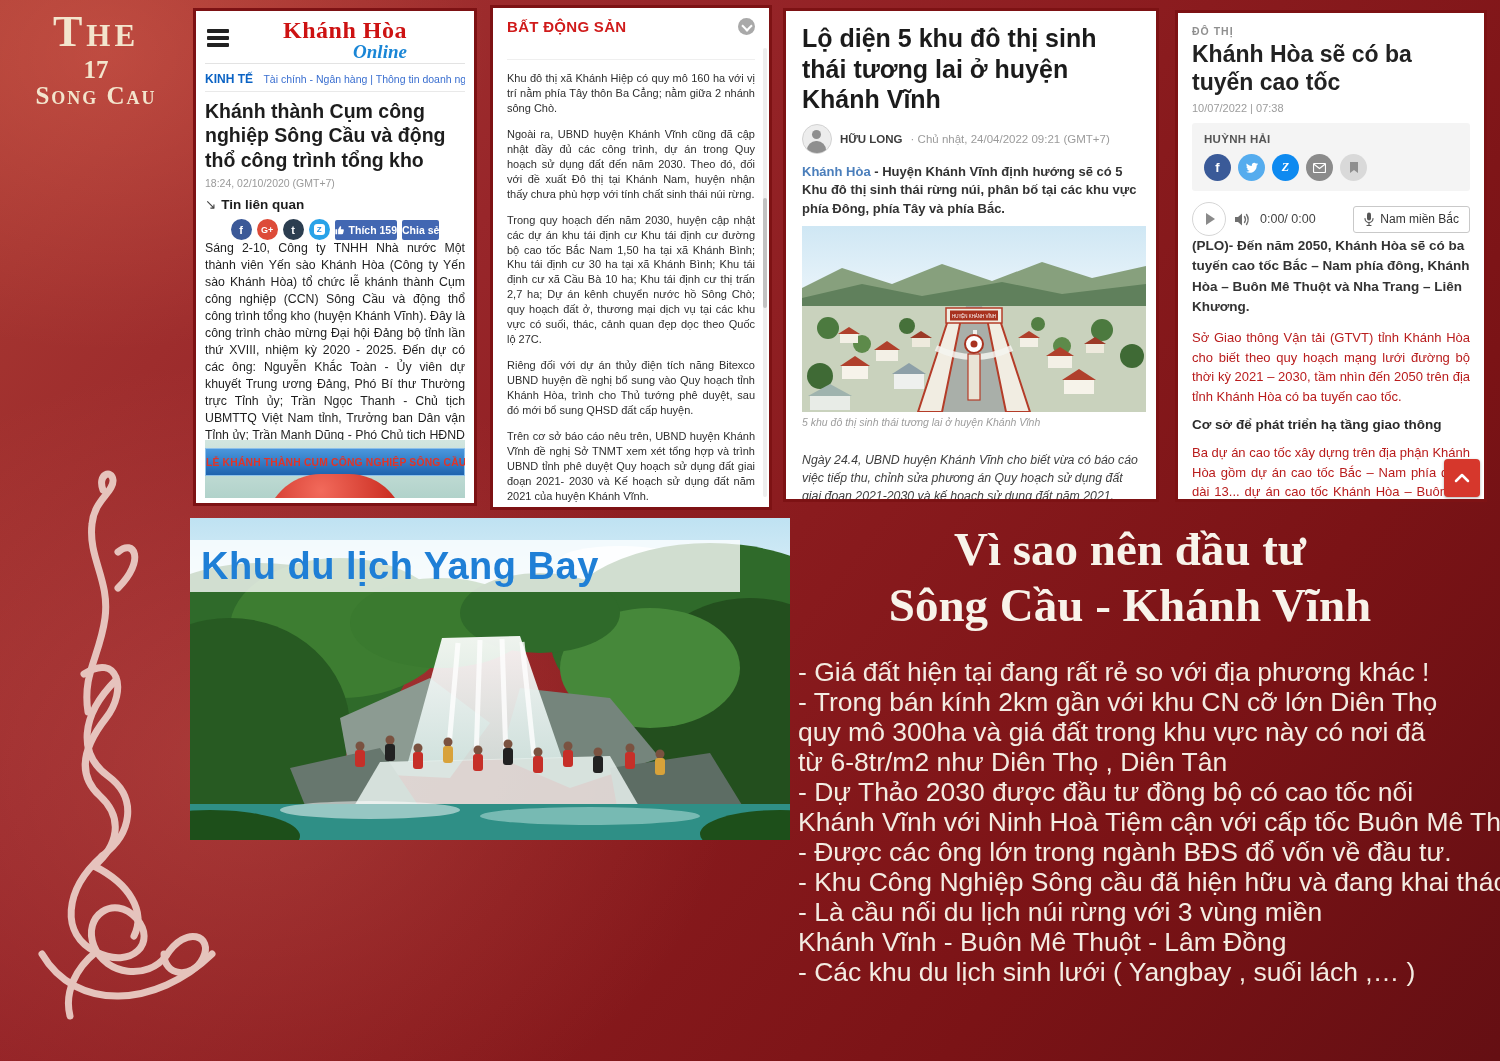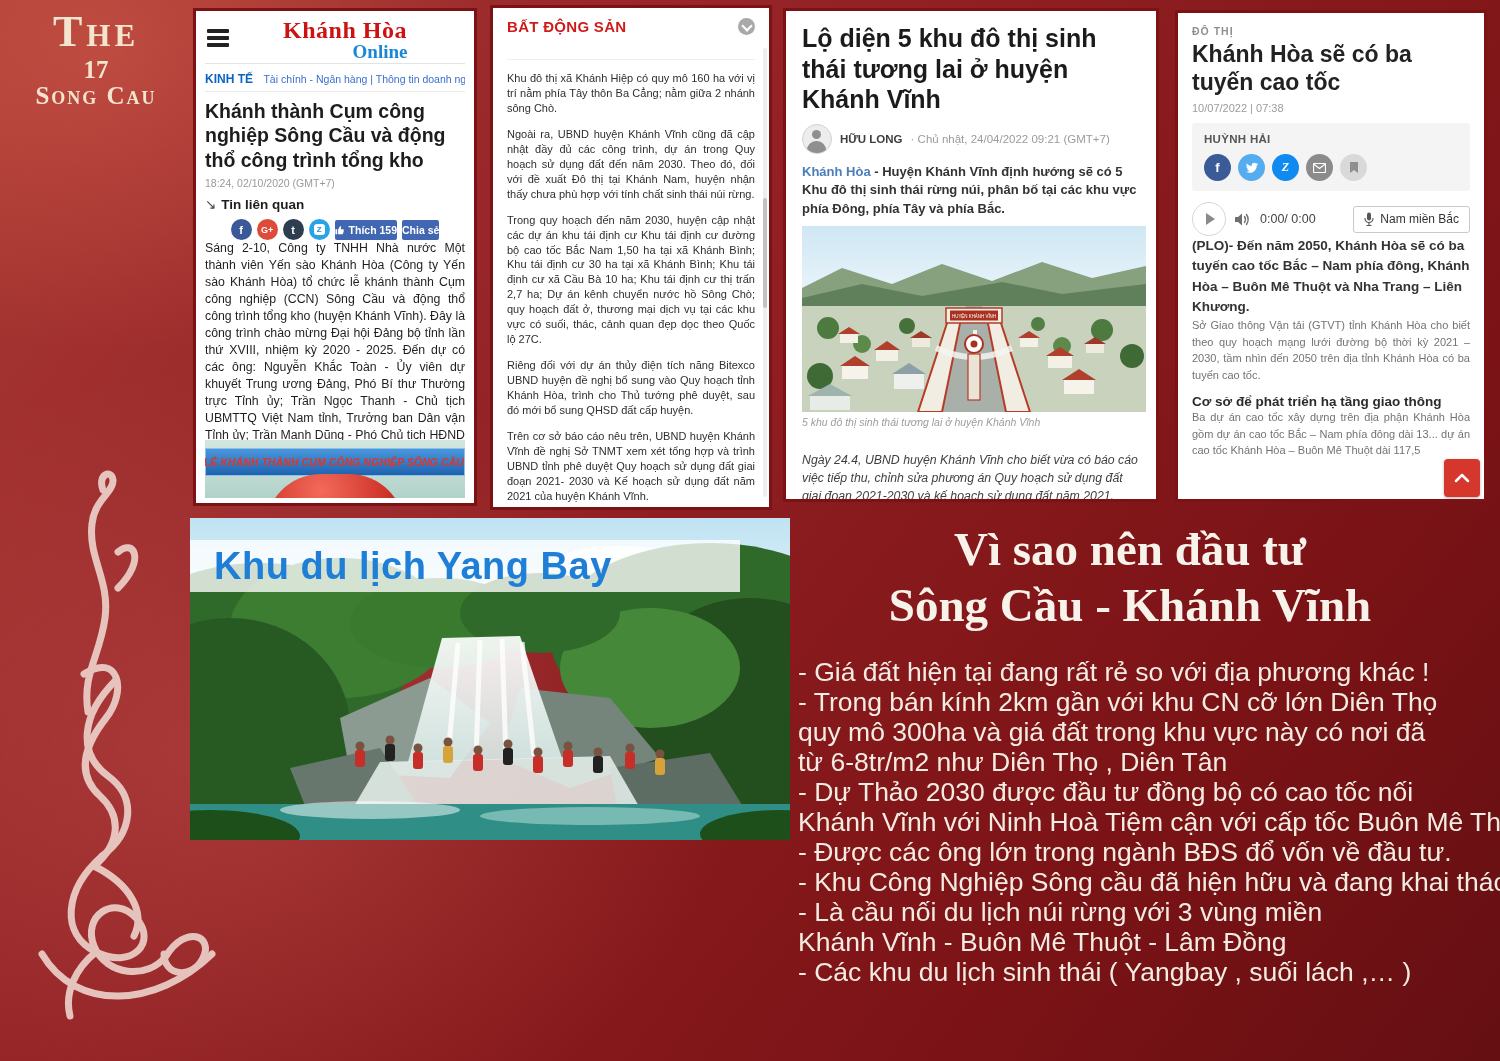--- a/index.html
+++ b/index.html
@@ -18,39 +18,39 @@
   
   .panel{position:absolute;background:#fff;border:3px solid #7d1214;box-sizing:border-box;overflow:hidden;}
   .panel p{margin:0;}
   
   .p1{left:193px;top:8px;width:284px;height:498px;padding:6px 9px;}
   .p1-head{position:relative;height:46px;border-bottom:1px solid #e3e3e3;}
   .burger{position:absolute;left:2px;top:12px;width:22px;cursor:pointer;}
   .burger i{display:block;height:3.5px;background:#222;margin-bottom:3.5px;border-radius:1px;}
   .brand{position:absolute;left:40px;top:1px;width:200px;text-align:center;font-family:"Liberation Serif",serif;}
   .brand-red{color:#cd1212;font-size:24px;font-weight:800;letter-spacing:.5px;line-height:1;}
-  .brand-blue{color:#1a86d6;font-size:19px;font-weight:600;line-height:1;margin-left:70px;margin-top:0px;}
+  .brand-blue{color:#1a86d6;font-size:19px;font-weight:600;line-height:1;margin-left:70px;margin-top:0px;font-style:italic;}
   .p1-nav{padding:5px 0 4px;border-bottom:1px solid #e9e9e9;white-space:nowrap;overflow:hidden;}
   .p1-cat{color:#0b63c4;font-weight:bold;font-size:12px;margin-right:6px;}
   .p1-links{color:#3a6fd0;font-size:10.5px;}
   .p1-title{font-size:19.5px;font-weight:bold;color:#1d1d1d;line-height:1.25;margin-top:7px;}
   .p1-time{font-size:10.5px;color:#9a9a9a;margin-top:5px;}
   .p1-rel{font-size:13.5px;font-weight:bold;color:#1d1d1d;margin-top:7px;}
   .p1-rel .arr{color:#444;margin-right:5px;font-weight:normal;}
   .social{display:flex;align-items:center;justify-content:center;gap:5px;margin-top:7px;}
   .sc{width:21px;height:21px;border-radius:50%;color:#fff;font-size:11px;font-weight:bold;display:flex;align-items:center;justify-content:center;cursor:pointer;}
   .sc.fb{background:#3b5998;}
   .sc.gp{background:#dd4b39;font-size:9px;}
   .sc.tb{background:#2c3e50;}
   .sc.za{background:#29a3e8;}
   .za-g{width:11px;height:11px;background:#fff;border-radius:3px;color:#1f8fe0;font-size:8px;display:flex;align-items:center;justify-content:center;font-weight:bold;}
   .btn-blue{height:20px;background:#4267b2;color:#fff;font-size:10.5px;border-radius:2px;display:flex;align-items:center;gap:4px;padding:0 0;cursor:pointer;font-weight:bold;}
   .p1-body{font-size:12.3px;line-height:1.38;text-align:justify;color:#1f1f1f;margin-top:8px;}
   .banner{position:absolute;left:9px;right:9px;bottom:5px;height:58px;background:linear-gradient(#d2e6e0,#b1d2ca);overflow:hidden;}
-  .banner-strip{margin:8px 0 0;height:26px;background:linear-gradient(#4a97dd,#1f63ae);border:1px solid #8cc0ea;display:flex;align-items:center;justify-content:flex-end;font-style:italic;}
+  .banner-strip{margin:8px 0 0;height:26px;background:linear-gradient(#4a97dd,#1f63ae);border:1px solid #8cc0ea;display:flex;align-items:center;justify-content:flex-start;}
   .banner-strip span{color:#e23427;font-weight:bold;font-size:10.3px;letter-spacing:.2px;white-space:nowrap;}
   .balloon{position:absolute;left:50%;transform:translateX(-50%);bottom:-32px;width:140px;height:56px;border-radius:70px 70px 0 0;background:radial-gradient(circle at 40% 30%,#f26a5b,#c01d12);}
   
   .p2{left:490px;top:5px;width:282px;height:505px;padding:10px 14px;}
   .p2-head{display:flex;align-items:center;justify-content:space-between;border-bottom:1px solid #efefef;padding-bottom:24px;}
   .p2-title{color:#d01b1b;font-weight:bold;font-size:15px;letter-spacing:.3px;}
   .chev-circle{width:17px;height:17px;border-radius:50%;background:#a9a9a9;position:relative;cursor:pointer;}
   .chev-circle:after{content:"";position:absolute;left:5px;top:4px;width:6px;height:6px;border-right:2px solid #fff;border-bottom:2px solid #fff;transform:rotate(45deg);}
   .p2 p{font-size:11px;line-height:1.36;text-align:justify;color:#2e2e2e;margin-top:11px;}
   .sbar{position:absolute;right:2px;top:40px;bottom:10px;width:4px;background:#eee;border-radius:2px;}
@@ -82,28 +82,28 @@
   .ic.tw{background:#55acee;}
   .ic.za{background:#0e8af0;font-size:12px;font-family:"Liberation Serif",serif;font-style:italic;}
   .ic.ml{background:#8b8b8b;}
   .ic.bk{background:#d9d9d9;}
   .audio{display:flex;align-items:center;gap:8px;margin-top:11px;}
   .play{width:32px;height:32px;border-radius:50%;border:1.5px solid #d6d6d6;background:#fff;display:flex;align-items:center;justify-content:center;cursor:pointer;}
   .play i{width:0;height:0;border-left:9px solid #8a8a8a;border-top:6px solid transparent;border-bottom:6px solid transparent;margin-left:3px;display:block;}
   .a-time{font-size:12.5px;color:#444;}
   .voice{margin-left:auto;display:flex;align-items:center;gap:6px;border:1px solid #c9c9c9;border-radius:3px;background:#fff;padding:5px 10px;font-size:12px;color:#333;cursor:pointer;}
   .p4-lead{font-size:13.5px;font-weight:bold;color:#333;line-height:1.5;margin-top:12px;}
-  .p4 p.body{font-size:11px;color:#737373;line-height:1.5;text-align:justify;}
+  .p4 p.body{font-size:13px;color:#b91c1c;line-height:1.5;margin-top:11px;text-align:justify;}
   .p4-sub{font-size:13.5px;font-weight:bold;color:#2b2b2b;margin-top:11px;}
   .totop{position:absolute;right:4px;bottom:2px;width:36px;height:38px;background:#d6372c;border-radius:4px;display:flex;align-items:center;justify-content:center;cursor:pointer;box-shadow:0 1px 3px rgba(0,0,0,.3);}
   
   .yang{position:absolute;left:190px;top:518px;width:600px;height:322px;overflow:hidden;}
   .yang svg{display:block;}
   .yang-strip{position:absolute;left:0;top:22px;right:50px;height:52px;background:rgba(255,255,255,.78);display:flex;align-items:center;}
-  .yang-strip span{color:#1f7fd6;font-size:38px;font-weight:bold;letter-spacing:.5px;padding-left:24px;white-space:nowrap;}
+  .yang-strip span{color:#1f7fd6;font-size:38px;font-weight:bold;letter-spacing:.5px;padding-left:11px;white-space:nowrap;}
   
   .promo-title{position:absolute;left:800px;top:524px;width:660px;text-align:center;color:#f8f3ea;font-family:"Liberation Serif",serif;font-weight:bold;}
   .promo-title .t1{font-size:47px;line-height:1.1;}
   .promo-title .t2{font-size:47px;line-height:1.25;}
   .promo-list{position:absolute;left:798px;top:657px;width:702px;color:#f3ece2;font-size:26.5px;line-height:30px;}
   .promo-list div{white-space:nowrap;}
   
   .orn{position:absolute;left:6px;top:468px;}
 </style>
 </head>
@@ -430,16 +430,16 @@
     <div>- Giá đất hiện tại đang rất rẻ so với địa phương khác !</div>
     <div>- Trong bán kính 2km gần với khu CN cỡ lớn Diên Thọ</div>
     <div>quy mô 300ha và giá đất trong khu vực này có nơi đã</div>
     <div>từ 6-8tr/m2 như Diên Thọ , Diên Tân</div>
     <div>- Dự Thảo 2030 được đầu tư đồng bộ có cao tốc nối</div>
     <div>Khánh Vĩnh với Ninh Hoà Tiệm cận với cấp tốc Buôn Mê Thuột</div>
     <div>- Được các ông lớn trong ngành BĐS đổ vốn về đầu tư.</div>
     <div>- Khu Công Nghiệp Sông cầu đã hiện hữu và đang khai thác</div>
     <div>- Là cầu nối du lịch núi rừng với 3 vùng miền</div>
     <div>Khánh Vĩnh - Buôn Mê Thuột - Lâm Đồng</div>
-    <div>- Các khu du lịch sinh thái ( Yangbay , suối lách ,… )</div>
+    <div>- Các khu du lịch sinh lưới ( Yangbay , suối lách ,… )</div>
   </div>
 
 </div>
 
 </body></html>

